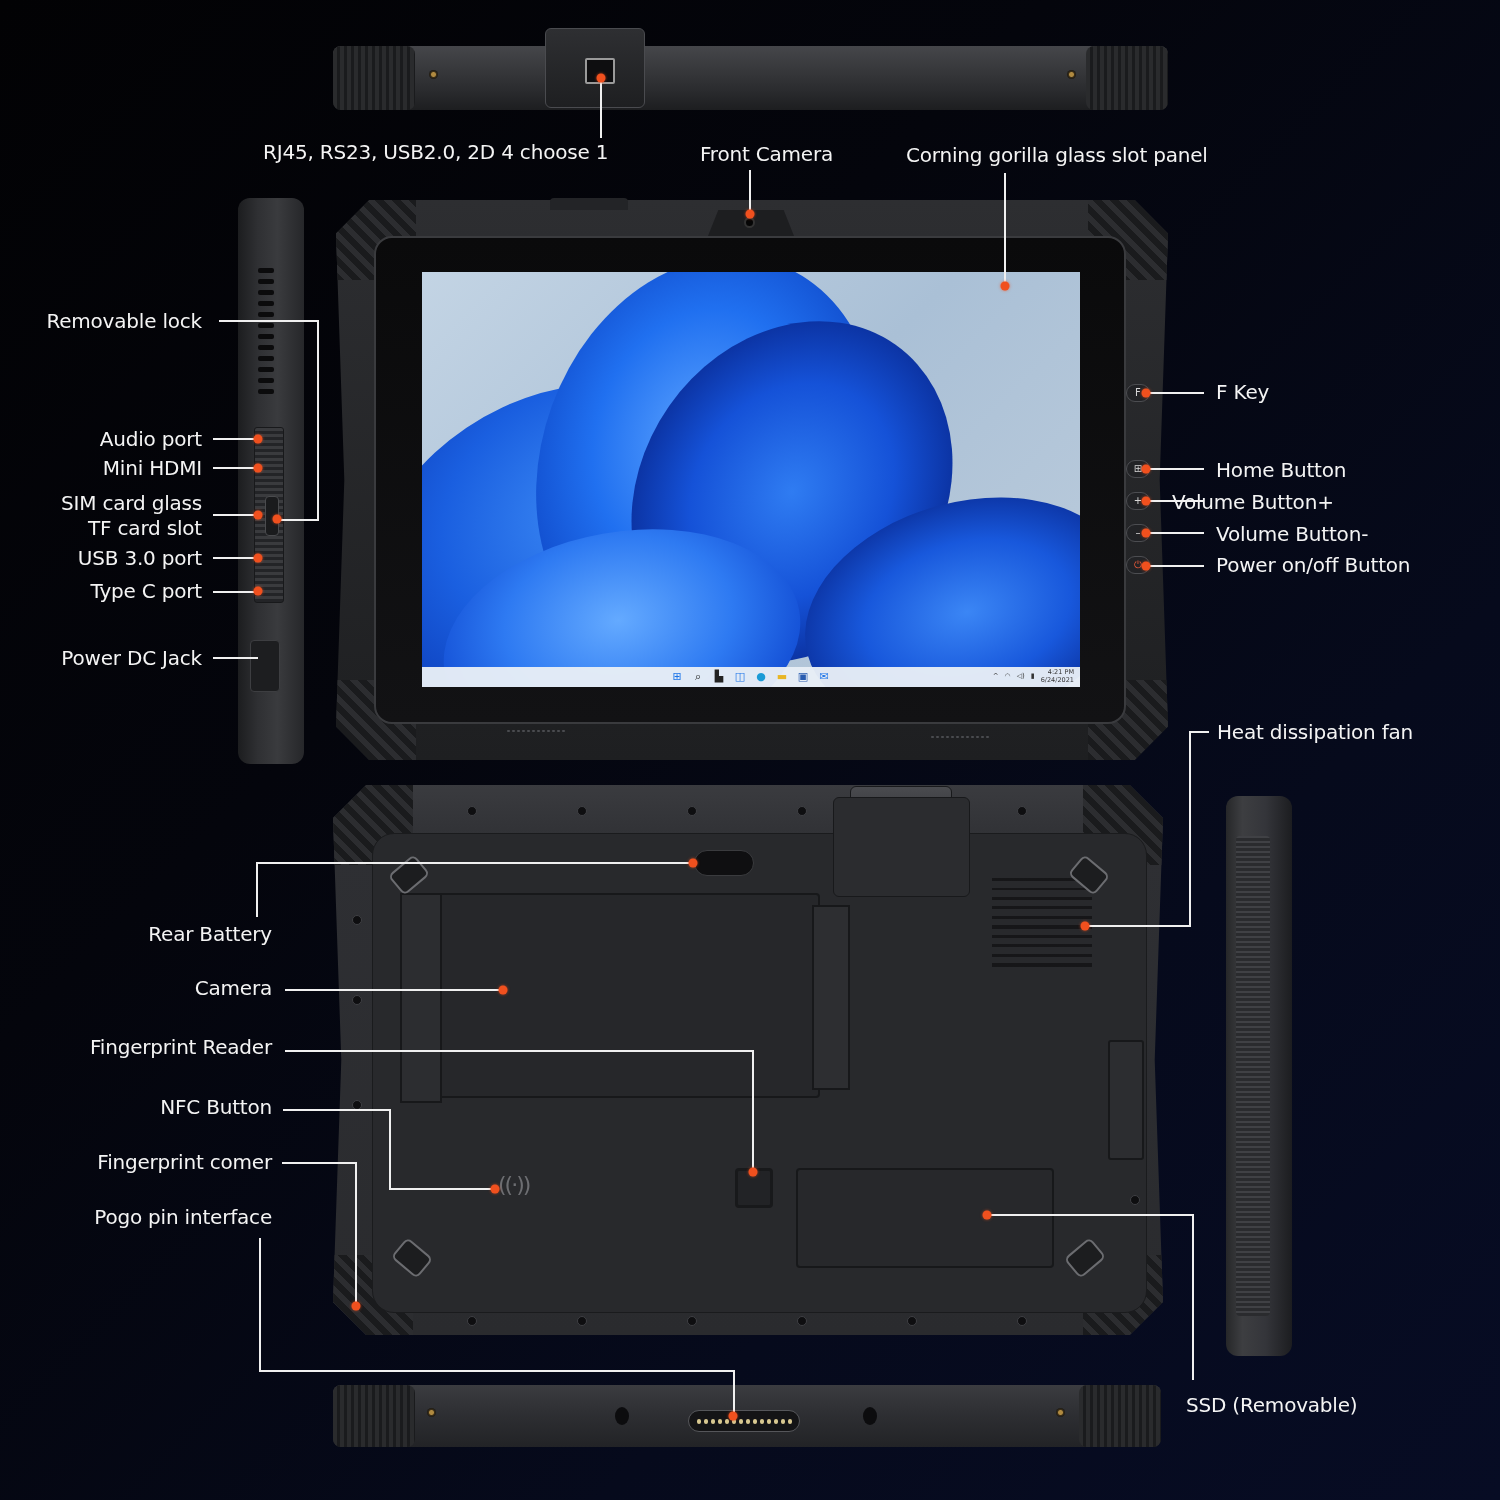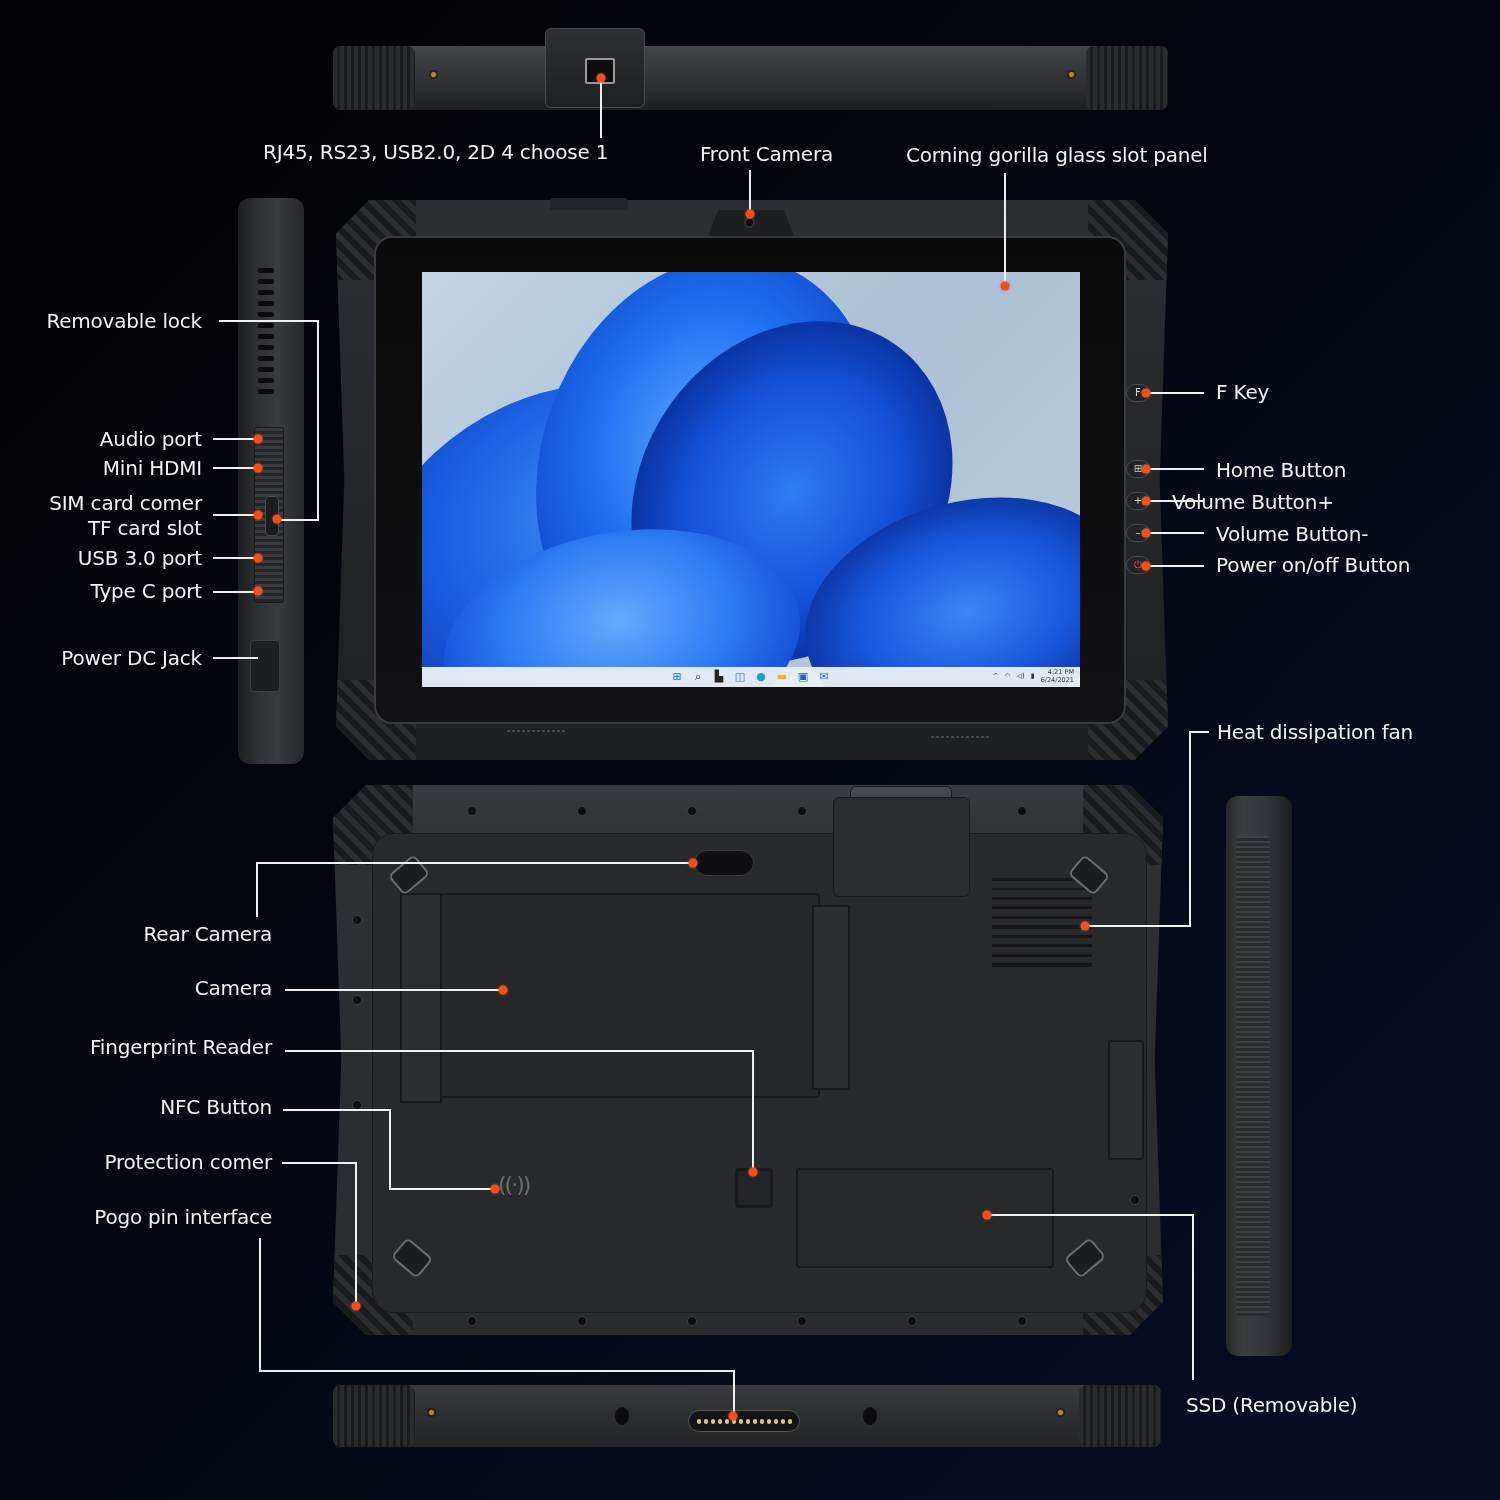--- a/index.html
+++ b/index.html
@@ -325,21 +325,21 @@
 <div class="dot" style="left:277px;top:519px"></div>
 
 <div class="label right" style="right:1298px;top:427px">Audio port</div>
 <div class="line lead" style="left:213px;top:438px;width:45px;height:2px"></div>
 <div class="dot" style="left:258px;top:439px"></div>
 
 <div class="label right" style="right:1298px;top:456px">Mini HDMI</div>
 <div class="line lead" style="left:213px;top:467px;width:45px;height:2px"></div>
 <div class="dot" style="left:258px;top:468px"></div>
 
-<div class="label right" style="right:1298px;top:491px">SIM card comer</div>
+<div class="label right" style="right:1298px;top:491px">SIM card glass</div>
 <div class="label right" style="right:1298px;top:516px">TF card slot</div>
 <div class="line lead" style="left:213px;top:514px;width:45px;height:2px"></div>
 <div class="dot" style="left:258px;top:515px"></div>
 
 <div class="label right" style="right:1298px;top:546px">USB 3.0 port</div>
 <div class="line lead" style="left:213px;top:557px;width:45px;height:2px"></div>
 <div class="dot" style="left:258px;top:558px"></div>
 
 <div class="label right" style="right:1298px;top:579px">Type C port</div>
 <div class="line lead" style="left:213px;top:591px;width:45px;height:2px"></div>
@@ -381,41 +381,41 @@
 <div class="abs fan-grille"></div>
 <div class="abs fp-reader"></div>
 <div class="abs nfc">((·))</div>
 <div class="abs ssd-door"></div>
 <div class="abs side-latch"></div>
 <div class="corner-clip" style="left:392px;top:862px"></div>
 <div class="corner-clip" style="left:1072px;top:862px;transform:rotate(40deg)"></div>
 <div class="corner-clip" style="left:395px;top:1245px;transform:rotate(40deg)"></div>
 <div class="corner-clip" style="left:1068px;top:1245px"></div>
 
-<div class="label right" style="right:1228px;top:922px">Rear Camera</div>
+<div class="label right" style="right:1228px;top:922px">Rear Battery</div>
 <div class="line lead" style="left:256px;top:863px;width:2px;height:54px"></div>
 <div class="line lead" style="left:256px;top:862px;width:437px;height:2px"></div>
 <div class="dot" style="left:693px;top:863px"></div>
 
 <div class="label right" style="right:1228px;top:976px">Camera</div>
 <div class="line lead" style="left:285px;top:989px;width:218px;height:2px"></div>
 <div class="dot" style="left:503px;top:990px"></div>
 
 <div class="label right" style="right:1228px;top:1035px">Fingerprint Reader</div>
 <div class="line lead" style="left:285px;top:1050px;width:469px;height:2px"></div>
 <div class="line lead" style="left:752px;top:1050px;width:2px;height:122px"></div>
 <div class="dot" style="left:753px;top:1172px"></div>
 
 <div class="label right" style="right:1228px;top:1095px">NFC Button</div>
 <div class="line lead" style="left:283px;top:1109px;width:107px;height:2px"></div>
 <div class="line lead" style="left:389px;top:1109px;width:2px;height:80px"></div>
 <div class="line lead" style="left:389px;top:1188px;width:106px;height:2px"></div>
 <div class="dot" style="left:495px;top:1189px"></div>
 
-<div class="label right" style="right:1228px;top:1150px">Protection comer</div>
+<div class="label right" style="right:1228px;top:1150px">Fingerprint comer</div>
 <div class="line lead" style="left:282px;top:1162px;width:74px;height:2px"></div>
 <div class="line lead" style="left:355px;top:1162px;width:2px;height:144px"></div>
 <div class="dot" style="left:356px;top:1306px"></div>
 
 <div class="label right" style="right:1228px;top:1205px">Pogo pin interface</div>
 <div class="line lead" style="left:259px;top:1238px;width:2px;height:133px"></div>
 <div class="line lead" style="left:259px;top:1370px;width:475px;height:2px"></div>
 <div class="line lead" style="left:733px;top:1370px;width:2px;height:46px"></div>
 
 <div class="label" style="left:1217px;top:720px">Heat dissipation fan</div>

